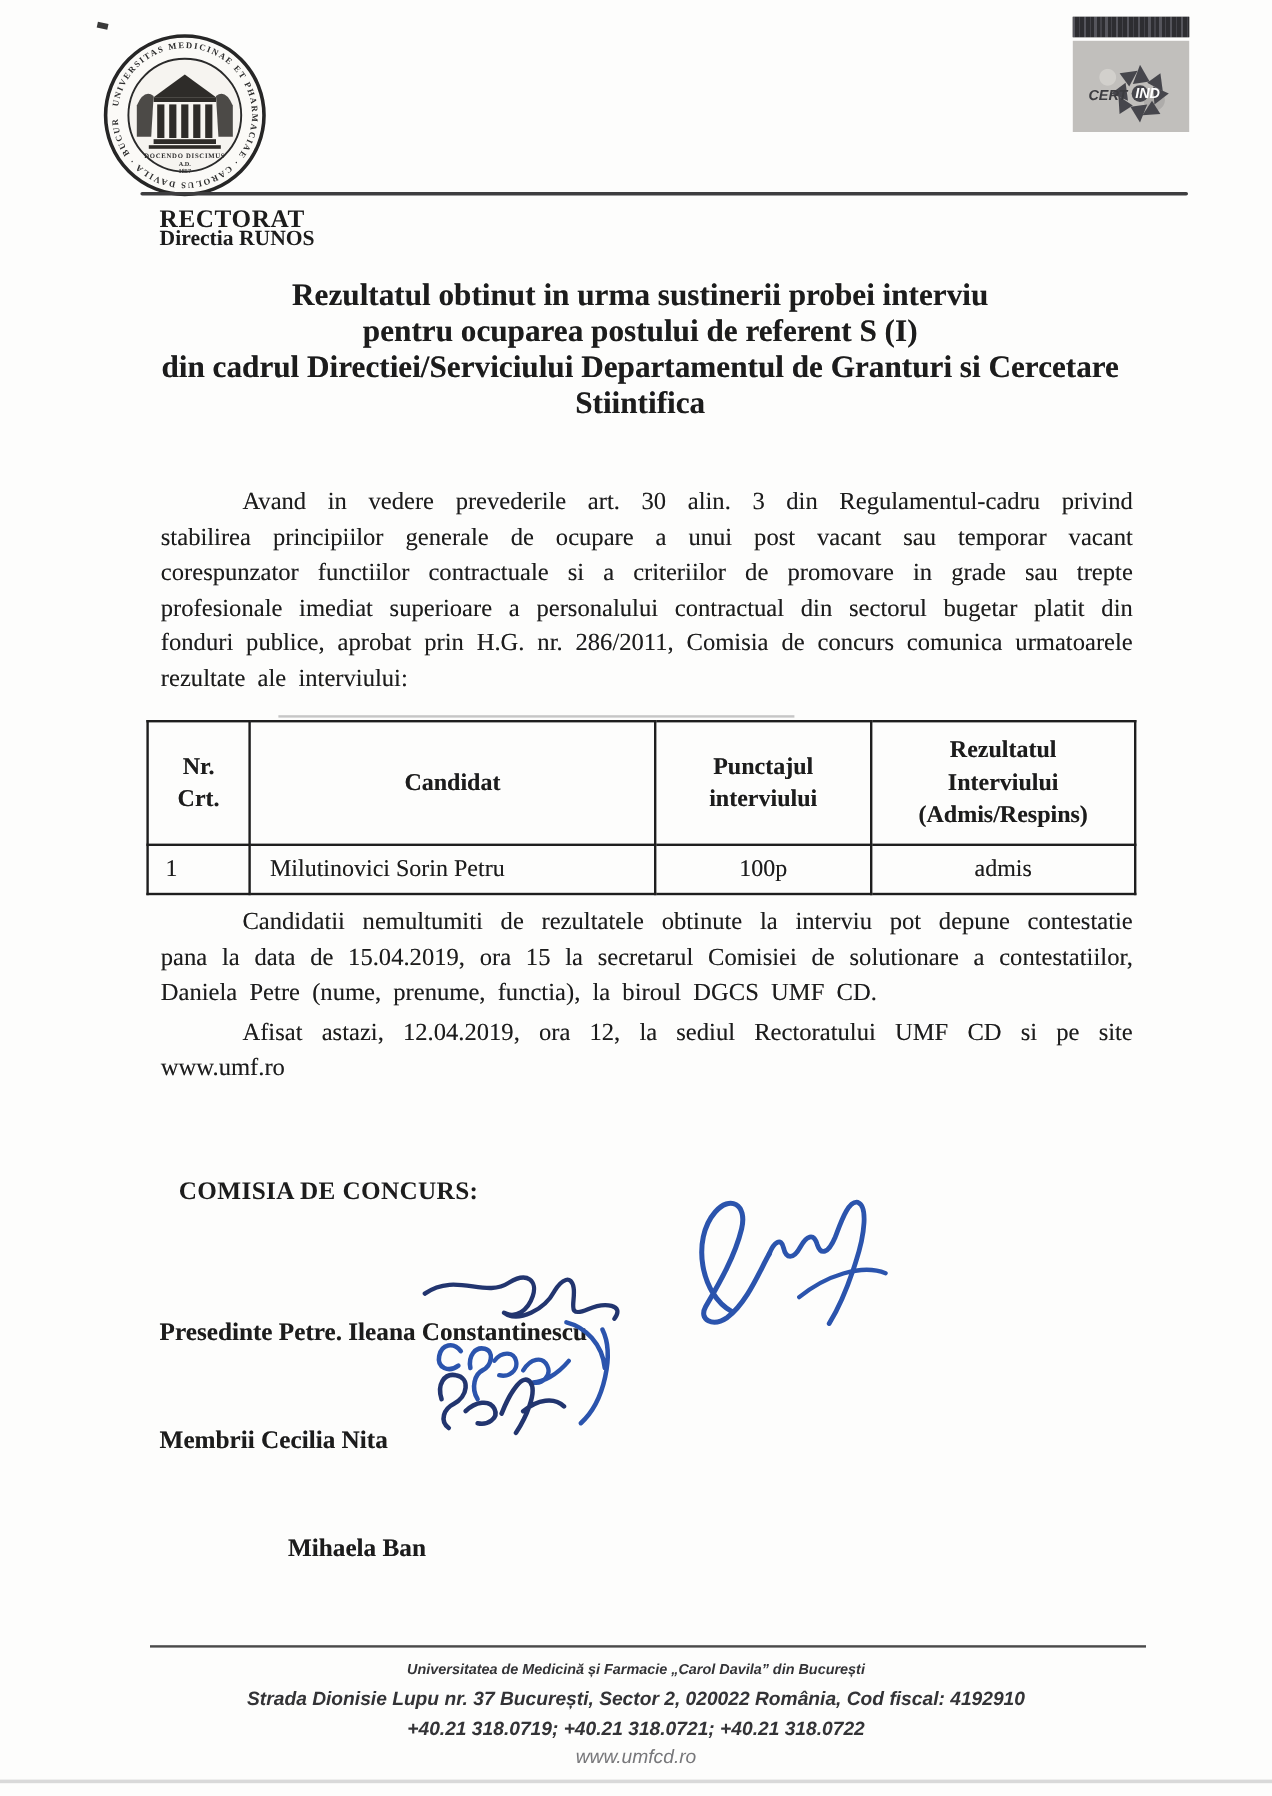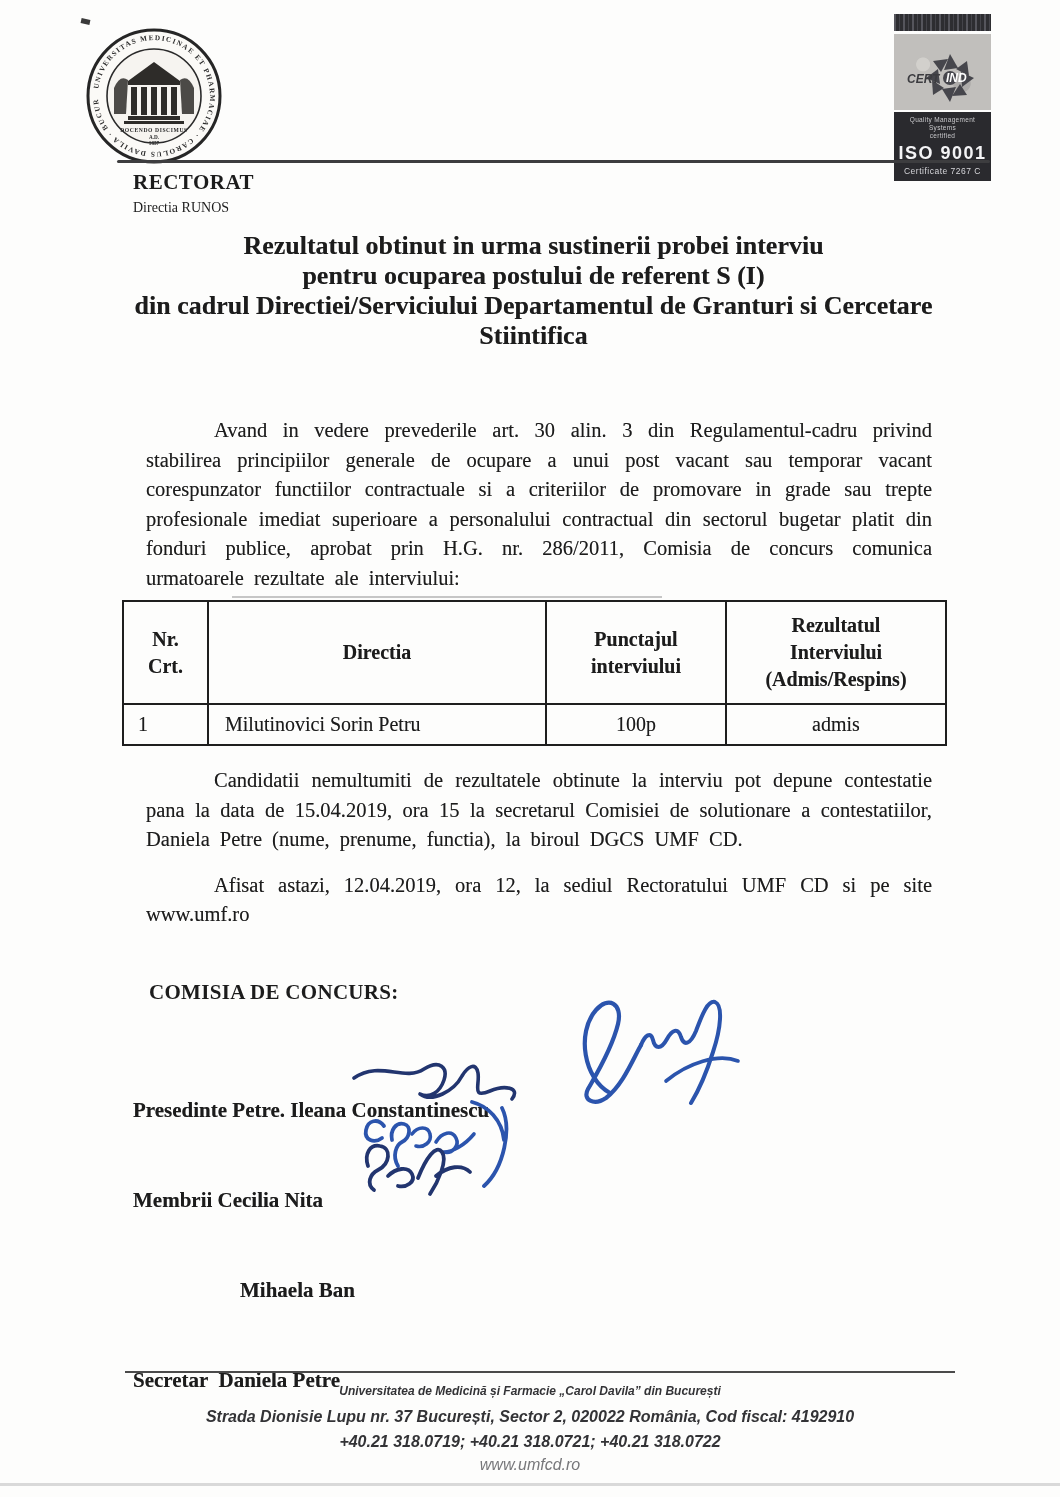--- a/index.html
+++ b/index.html
@@ -36,32 +36,32 @@
     padding:4px 2px 5px;margin-top:2px;
     font-family:"Liberation Sans", sans-serif;
   }
   .badge-small{font-size:6.5px;line-height:8px;color:#c9c9cc;letter-spacing:0.3px;}
   .badge-iso{font-size:18px;font-weight:bold;letter-spacing:1.5px;margin-top:3px;color:#f4f4f6;}
   .badge-cert{font-size:8.5px;color:#d6d6da;margin-top:2px;letter-spacing:0.5px;}
   .header-rule{position:absolute;left:117px;top:160px;width:873px;height:3px;background:#3d3d3f;border-radius:2px;}
   .corner-mark{position:absolute;left:81px;top:19px;width:9px;height:5px;background:#3a3a3a;transform:rotate(12deg);}
   
   .office1{position:absolute;left:133px;top:170px;font-size:21px;font-weight:bold;letter-spacing:0.5px;}
-  .office2{position:absolute;left:133px;top:200px;font-size:14px;font-weight:normal;}
+  .office2{position:absolute;left:133px;top:188px;font-size:18px;font-weight:bold;}
   
   .doc-title{
     position:absolute;left:122px;top:231px;width:823px;
     text-align:center;font-weight:bold;font-size:26px;line-height:30px;
     text-shadow:0 0 0.5px rgba(30,30,30,0.5);
   }
   
   .para-block1{position:absolute;left:130px;top:400px;width:818px;}
   .para-block2{position:absolute;left:130px;top:750px;width:818px;}
   .para{
-    margin:16px;font-size:20.5px;line-height:29.5px;
+    margin:4px;font-size:20.5px;line-height:29.5px;
     text-align:justify;text-indent:68px;word-spacing:5px;
     text-shadow:0 0 0.4px rgba(30,30,30,0.45);
   }
   
   .results-table{
     position:absolute;left:122px;top:600px;width:823px;
     border-collapse:collapse;table-layout:fixed;
   }
   .results-table th,.results-table td{
     border:2px solid #1e1e1e;
@@ -147,26 +147,20 @@
           <path d="M0,24 L-8,11 L6,9 Z"></path>
           <path d="M-17,17 L-18,2 L-6,10 Z"></path>
           <path d="M-24,0 L-12,-9 L-10,6 Z"></path>
           <path d="M-17,-17 L-2,-19 L-9,-6 Z"></path>
           <circle cx="0" cy="0" r="7"></circle>
         </g>
         <text x="3" y="35" font-size="12" font-weight="bold" font-style="italic" fill="#3c3c40" font-family="Liberation Sans, sans-serif">CERT</text>
         <text x="42" y="34" font-size="12" font-weight="bold" font-style="italic" fill="#ffffff" font-family="Liberation Sans, sans-serif">IND</text>
       </svg>
     </div>
-    <div class="badge-black">
-      <div class="badge-small">Quality Management Systems</div>
-      <div class="badge-small">certified</div>
-      <div class="badge-iso">ISO 9001</div>
-      <div class="badge-cert">Certificate   7267 C</div>
-    </div>
   </div>
 
   <div class="header-rule"></div>
 
   <div class="office1">RECTORAT</div>
   <div class="office2">Directia RUNOS</div>
 
   <div class="doc-title">
     <div>Rezultatul obtinut in urma sustinerii probei interviu</div>
     <div>pentru ocuparea postului de referent S (I)</div>
@@ -183,21 +177,21 @@
     <colgroup>
       <col style="width:85px">
         <col style="width:338px">
         <col style="width:180px">
         <col style="width:220px">
     </colgroup>
     <thead>
       <tr>
         <th>Nr.
 Crt.</th>
-        <th>Directia</th>
+        <th>Candidat</th>
         <th>Punctajul
 interviului</th>
         <th>Rezultatul
 Interviului
 (Admis/Respins)</th>
       </tr>
     </thead>
     <tbody>
       <tr>
         <td class="td-num">1</td>
@@ -211,21 +205,20 @@
   <div class="para-block2">
     <p class="para">Candidatii nemultumiti de rezultatele obtinute la interviu pot depune contestatie pana la data de 15.04.2019, ora 15 la secretarul Comisiei de solutionare a contestatiilor, Daniela Petre (nume, prenume, functia), la biroul DGCS UMF CD.</p>
     <p class="para">Afisat astazi, 12.04.2019, ora 12, la sediul Rectoratului UMF CD si pe site www.umf.ro</p>
   </div>
 
   <div class="commission-heading">COMISIA DE CONCURS:</div>
   <div class="commission-lines">
     <div class="commission-line">Presedinte Petre. Ileana Constantinescu</div>
     <div class="commission-line">Membrii Cecilia Nita</div>
     <div class="commission-line indent">Mihaela Ban</div>
-    <div class="commission-line">Secretar  Daniela Petre</div>
   </div>
 
   <svg class="sig1" width="200" height="130" viewBox="0 0 200 130">
     <g fill="none" stroke="#2b54ad" stroke-linecap="round" stroke-linejoin="round">
       <path stroke-width="4.2" d="M62,100 C36,86 28,40 48,17 C60,3 75,10 70,31 C64,56 48,82 40,96 C34,107 46,113 58,105 C75,92 85,66 93,52"></path>
       <path stroke-width="4" d="M93,52 C97,42 103,38 105,47 C107,56 113,57 119,46 C124,37 130,34 133,44 C136,53 142,52 148,38 C153,25 159,7 167,9 C175,12 173,35 165,59 C159,78 151,97 143,110"></path>
       <path stroke-width="3.6" d="M118,88 C140,70 170,60 190,68"></path>
     </g>
   </svg>
 

